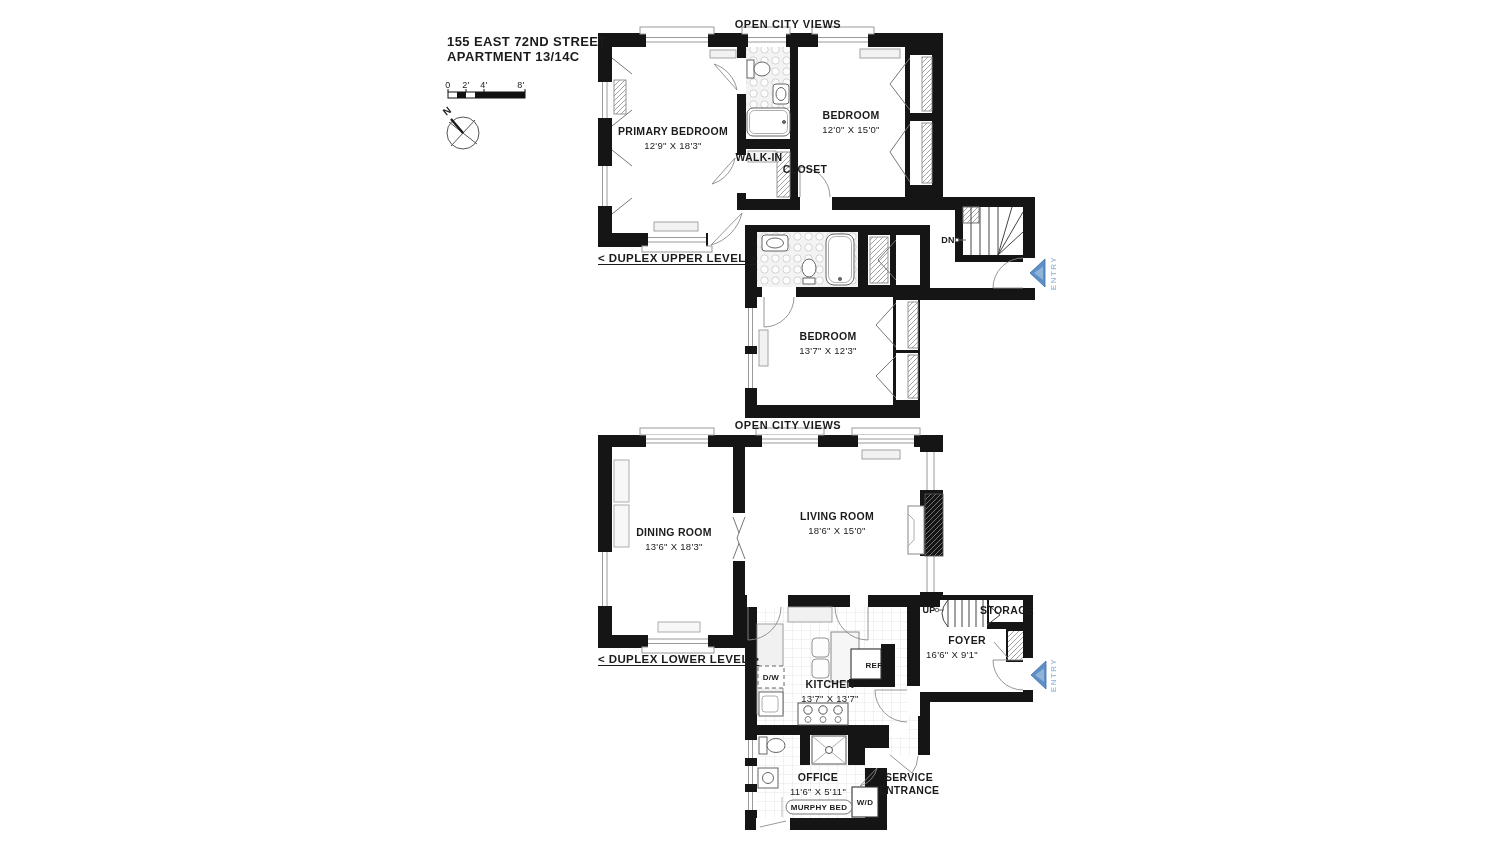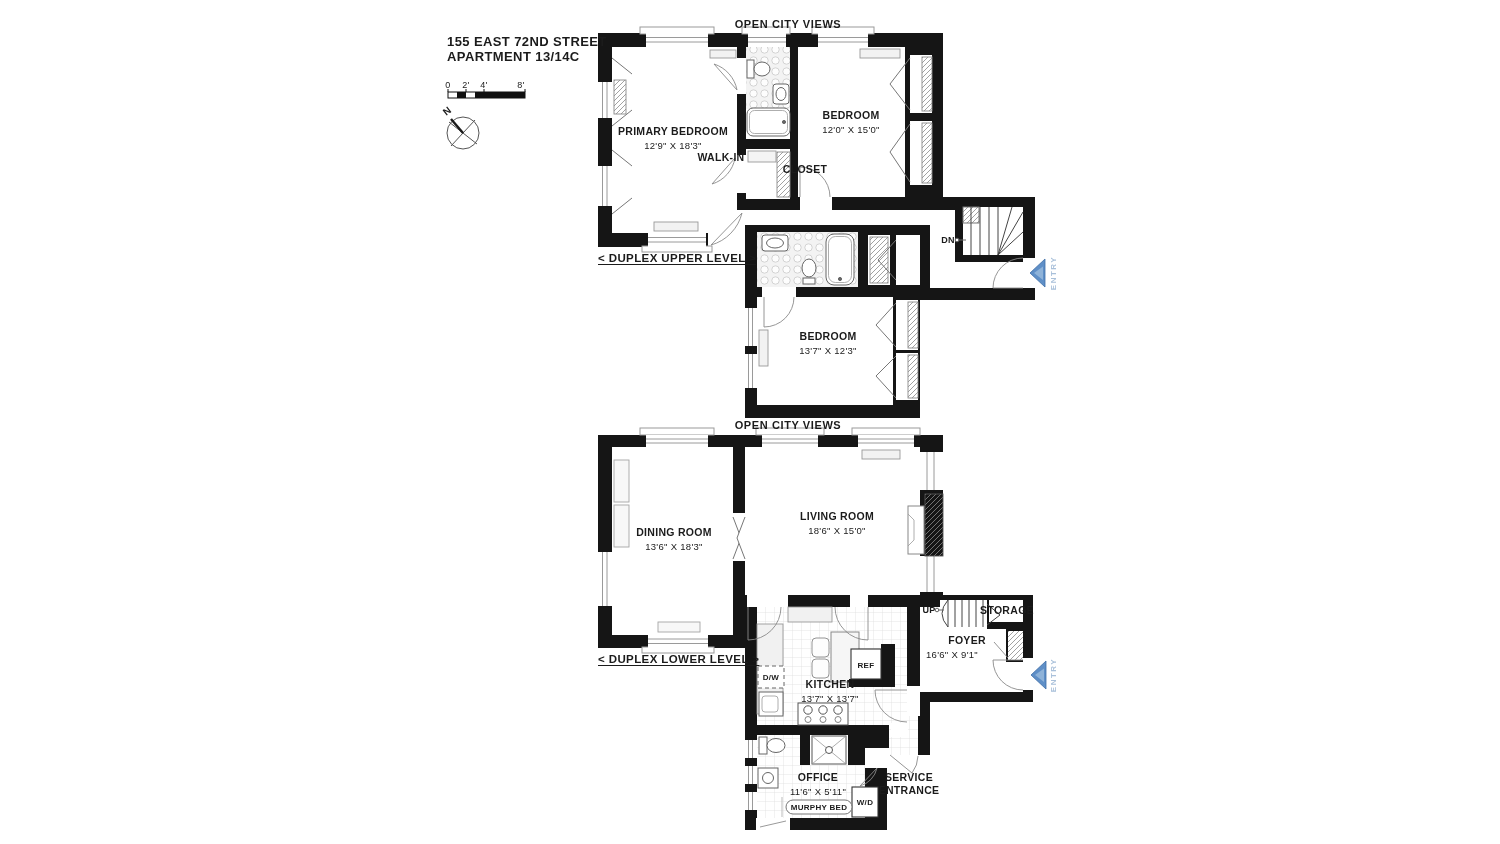--- a/index.html
+++ b/index.html
@@ -364,36 +364,36 @@
 <div class="lbl scale-num" style="left:484px;top:85px;">4'</div>
 <div class="lbl scale-num" style="left:521px;top:85px;">8'</div>
 <div class="lbl north" style="left:447px;top:111px;">N</div>
 
 <div class="lbl banner" style="left:770px;top:24px;">OPEN CITY VIEWS</div>
 <div class="lbl level" style="left:598px;top:252px;">&lt; DUPLEX UPPER LEVEL &gt;</div>
 <div class="lbl room" style="left:673px;top:131px;">PRIMARY BEDROOM</div>
 <div class="lbl dims" style="left:673px;top:145px;">12'9" X 18'3"</div>
 <div class="lbl room" style="left:851px;top:115px;">BEDROOM</div>
 <div class="lbl dims" style="left:851px;top:129px;">12'0" X 15'0"</div>
-<div class="lbl room" style="left:721px;top:157px;text-align:center;">WALK-IN</div>
+<div class="lbl room" style="left:759px;top:157px;text-align:center;">WALK-IN</div>
 <div class="lbl room" style="left:759px;top:169px;margin-left:46px;">CLOSET</div>
 <div class="lbl room" style="left:828px;top:336px;">BEDROOM</div>
 <div class="lbl dims" style="left:828px;top:350px;">13'7" X 12'3"</div>
 <div class="lbl small" style="left:948px;top:240px;">DN</div>
 <div class="lbl entry-txt" style="left:1053px;top:273px;">ENTRY</div>
 
 <div class="lbl banner" style="left:770px;top:425px;">OPEN CITY VIEWS</div>
 <div class="lbl level" style="left:598px;top:653px;">&lt; DUPLEX LOWER LEVEL &gt;</div>
 <div class="lbl room" style="left:674px;top:532px;">DINING ROOM</div>
 <div class="lbl dims" style="left:674px;top:546px;">13'6" X 18'3"</div>
 <div class="lbl room" style="left:837px;top:516px;">LIVING ROOM</div>
 <div class="lbl dims" style="left:837px;top:530px;">18'6" X 15'0"</div>
 <div class="lbl room" style="left:830px;top:684px;">KITCHEN</div>
 <div class="lbl dims" style="left:830px;top:698px;">13'7" X 13'7"</div>
-<div class="lbl tiny" style="left:866px;top:665px;">REF</div>
+<div class="lbl tiny" style="left:866px;top:665px;padding-left:16px;">REF</div>
 <div class="lbl tiny" style="left:771px;top:677px;">D/W</div>
 <div class="lbl room" style="left:952px;top:640px;margin-left:15px;">FOYER</div>
 <div class="lbl dims" style="left:952px;top:654px;">16'6" X 9'1"</div>
 <div class="lbl small" style="left:929px;top:610px;">UP</div>
 <div class="lbl room" style="left:1007px;top:610px;">STORAGE</div>
 <div class="lbl room" style="left:818px;top:777px;">OFFICE</div>
 <div class="lbl dims" style="left:818px;top:791px;">11'6" X 5'11"</div>
 <div class="lbl tiny" style="left:819px;top:807px;">MURPHY BED</div>
 <div class="lbl tiny" style="left:865px;top:802px;">W/D</div>
 <div class="lbl room" style="left:909px;top:777px;">SERVICE</div>

